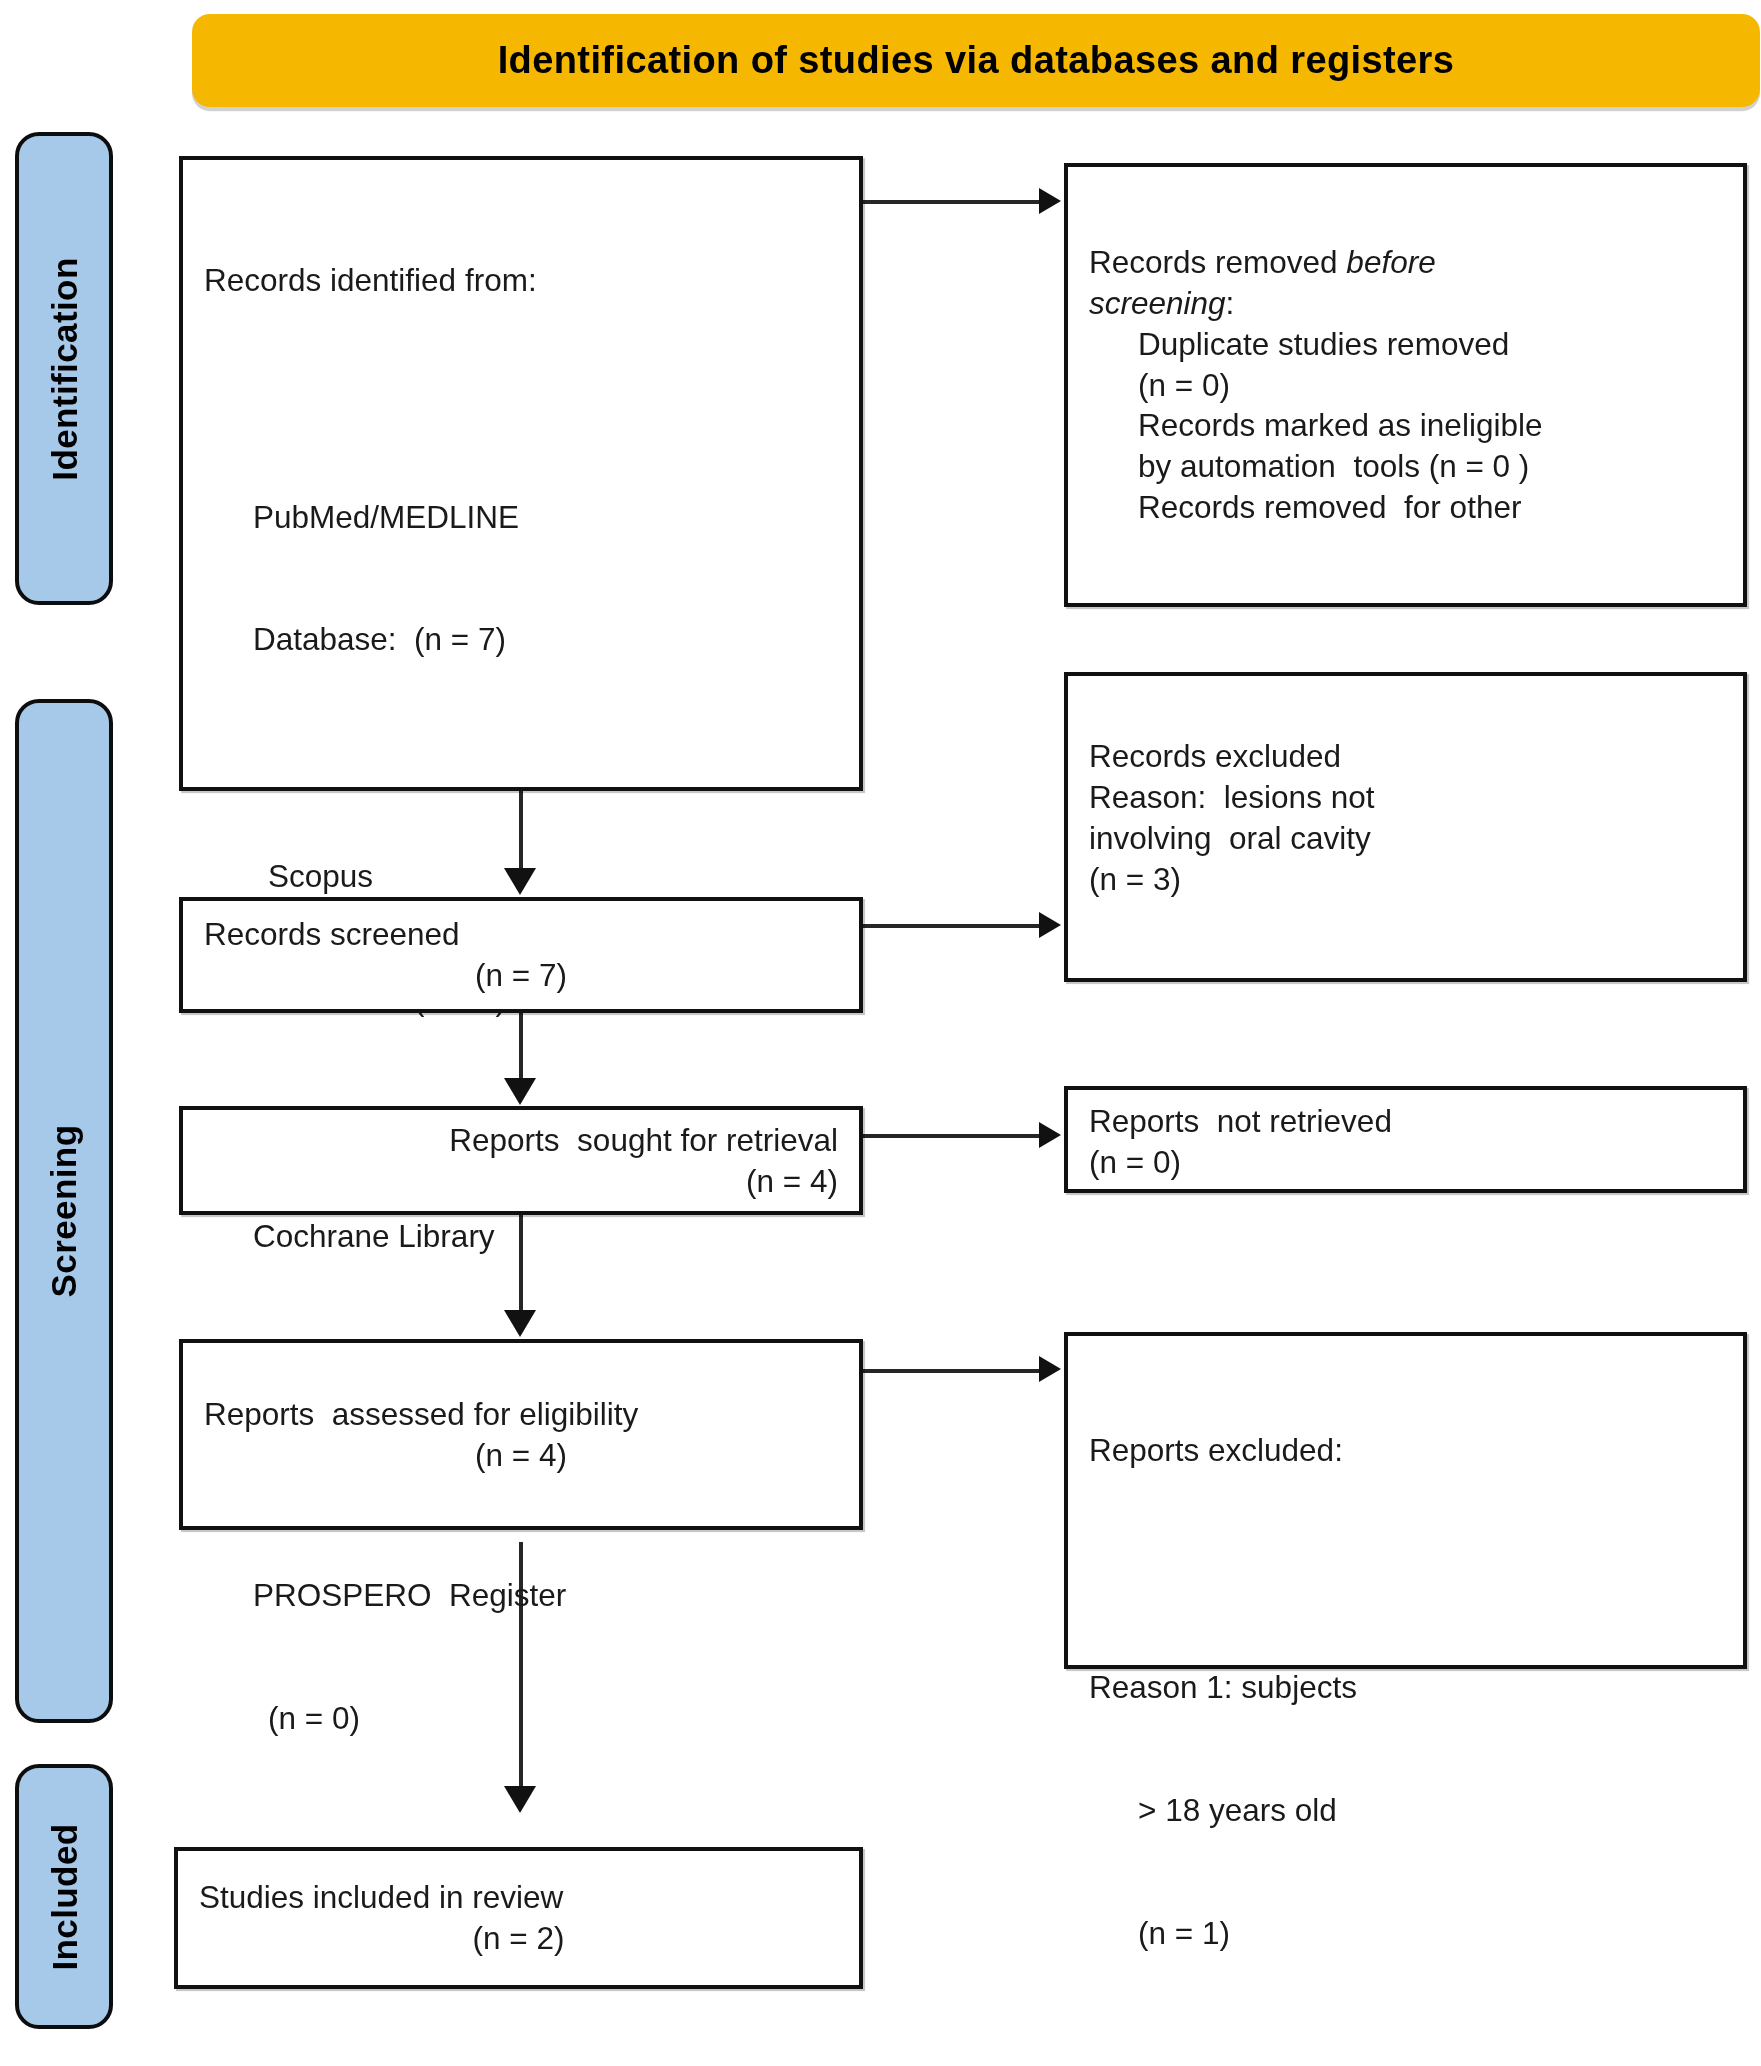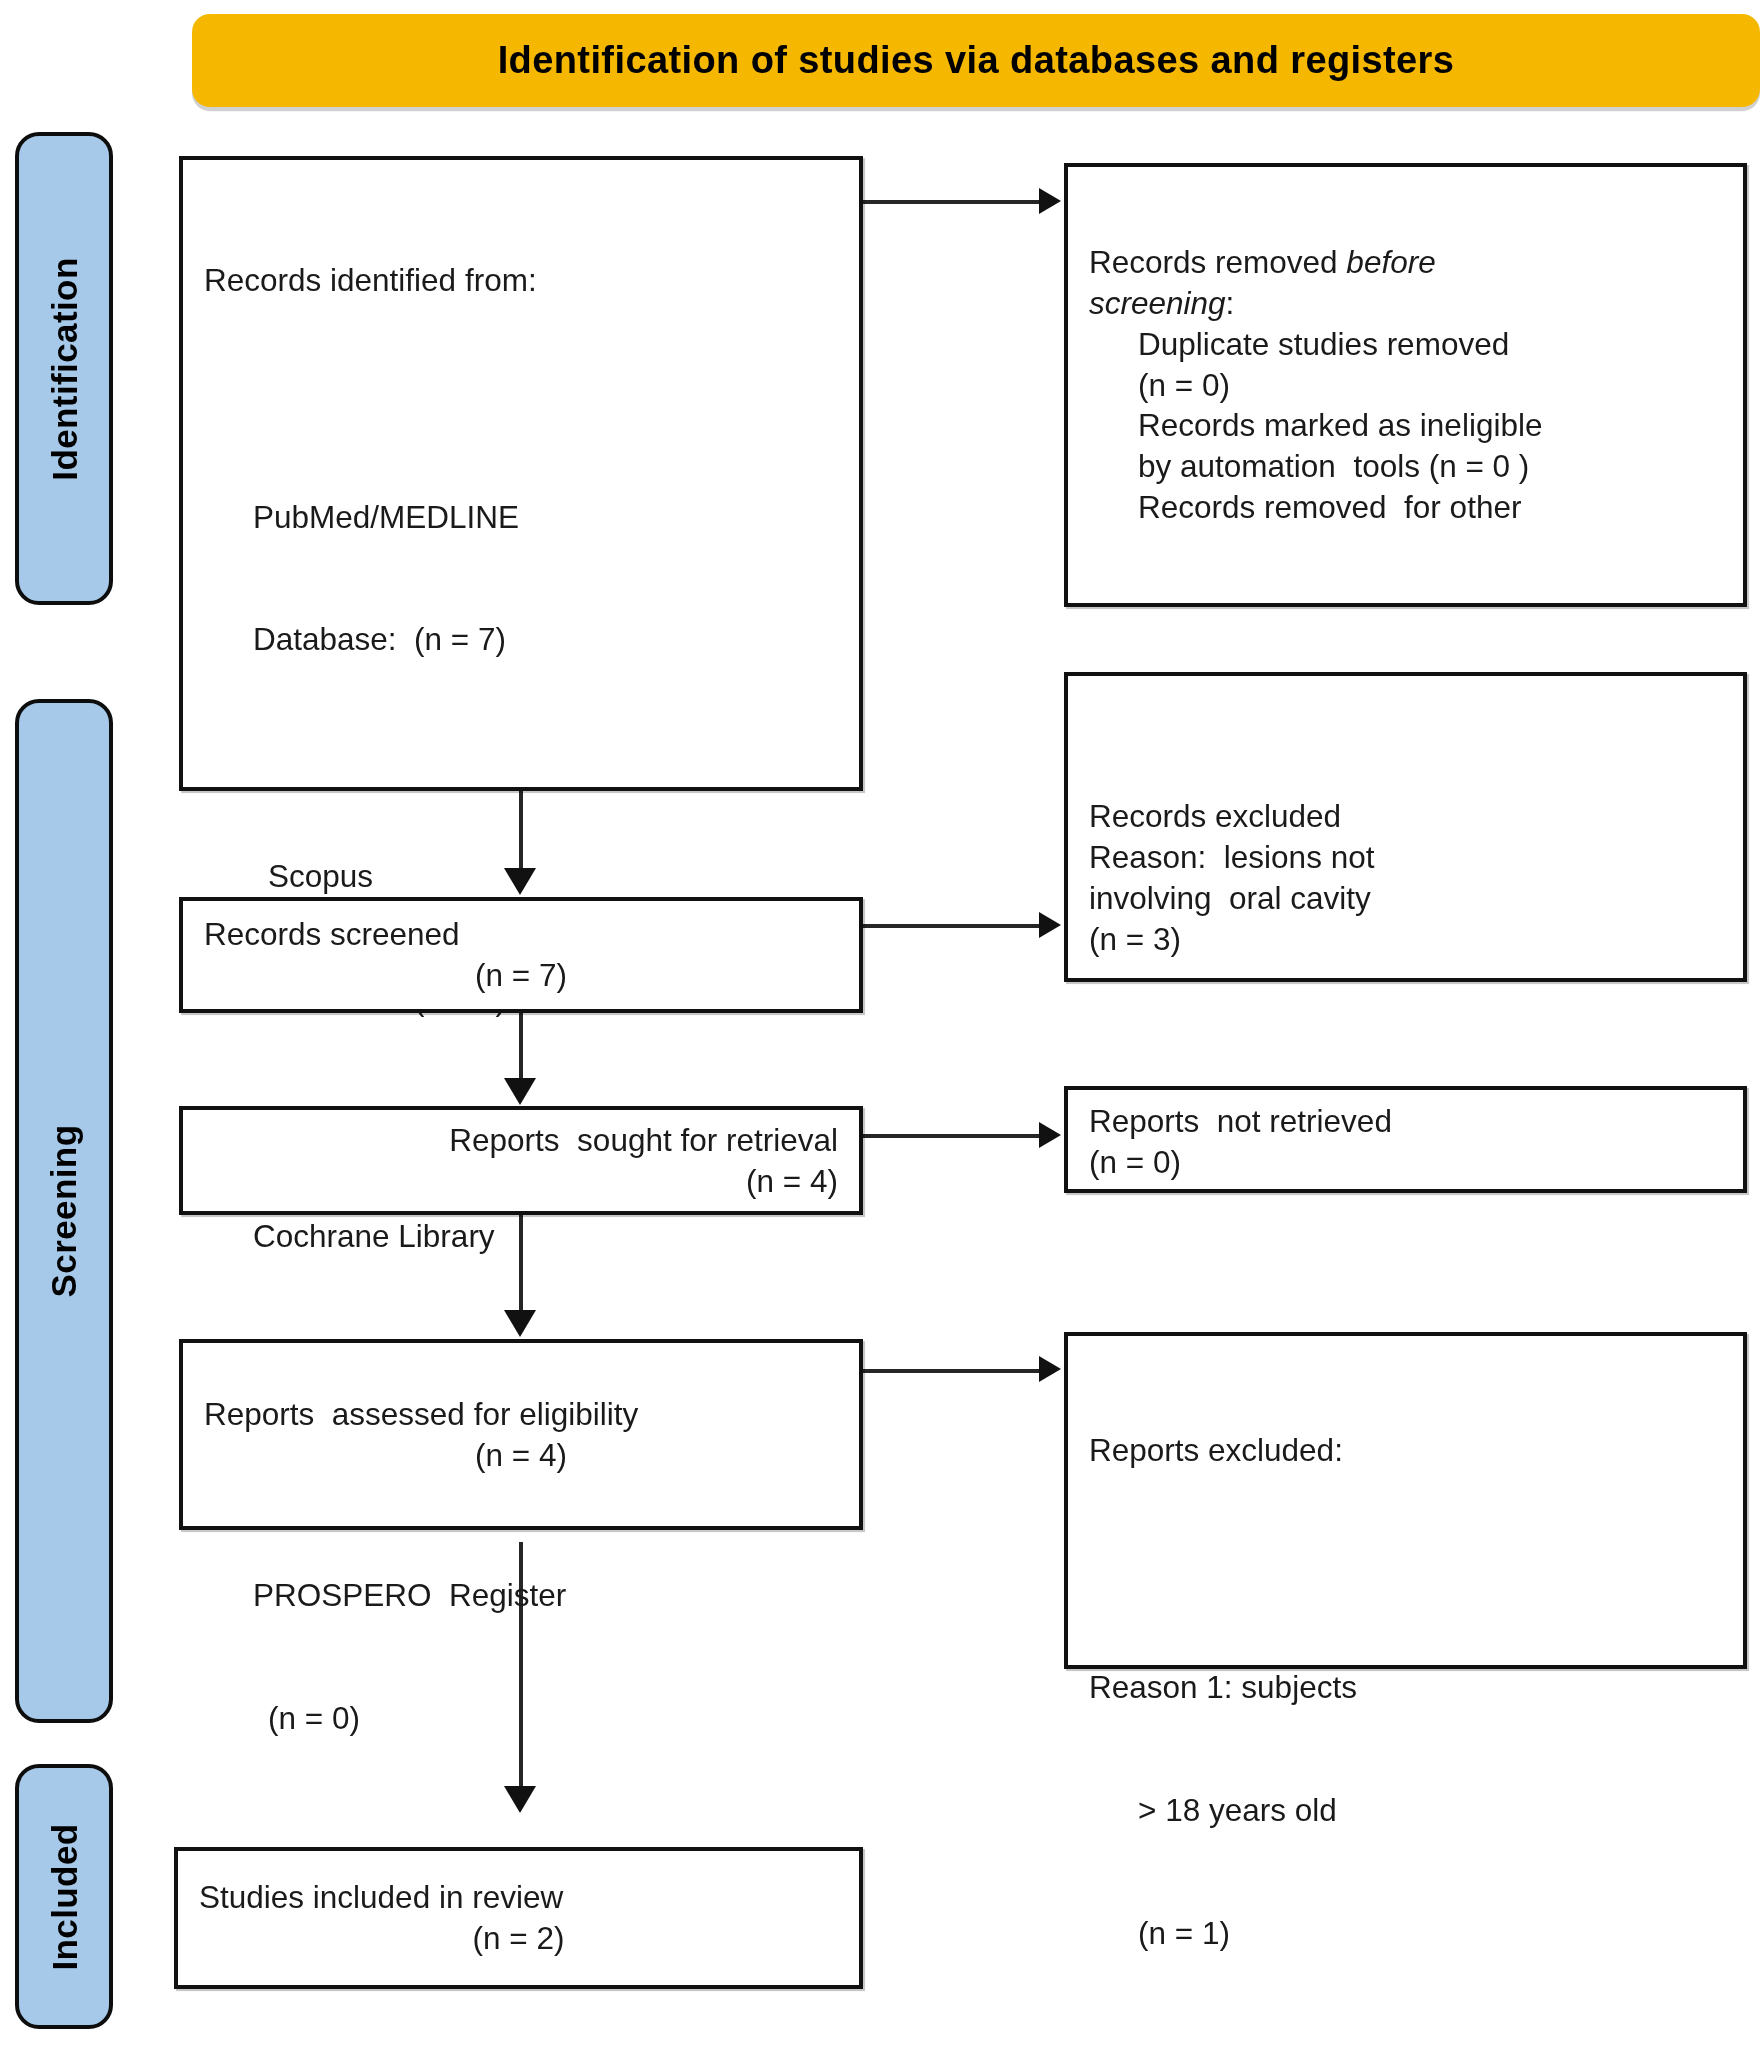--- a/index.html
+++ b/index.html
@@ -199,21 +199,21 @@
   </div>
 
   <div class="box" id="box-screened">
     <div class="box-inner center-block" style="padding-top:0;padding-bottom:0;">
       <span class="ln">Records screened</span>
       <span class="ln c">(n = 7)</span>
     </div>
   </div>
 
   <div class="box" id="box-records-excl">
-    <div class="box-inner center-block" style="padding-top:0;padding-bottom:18px;justify-content:flex-end;">
+    <div class="box-inner center-block" style="padding-top:0;padding-bottom:18px;">
       <span class="ln">Records excluded</span>
       <span class="ln">Reason:  lesions not</span>
       <span class="ln">involving  oral cavity</span>
       <span class="ln">(n = 3)</span>
     </div>
   </div>
 
   <div class="box" id="box-sought">
     <div class="box-inner center-block" style="padding-top:0;padding-bottom:0;align-items:flex-end;">
       <span class="ln">Reports  sought for retrieval</span>

